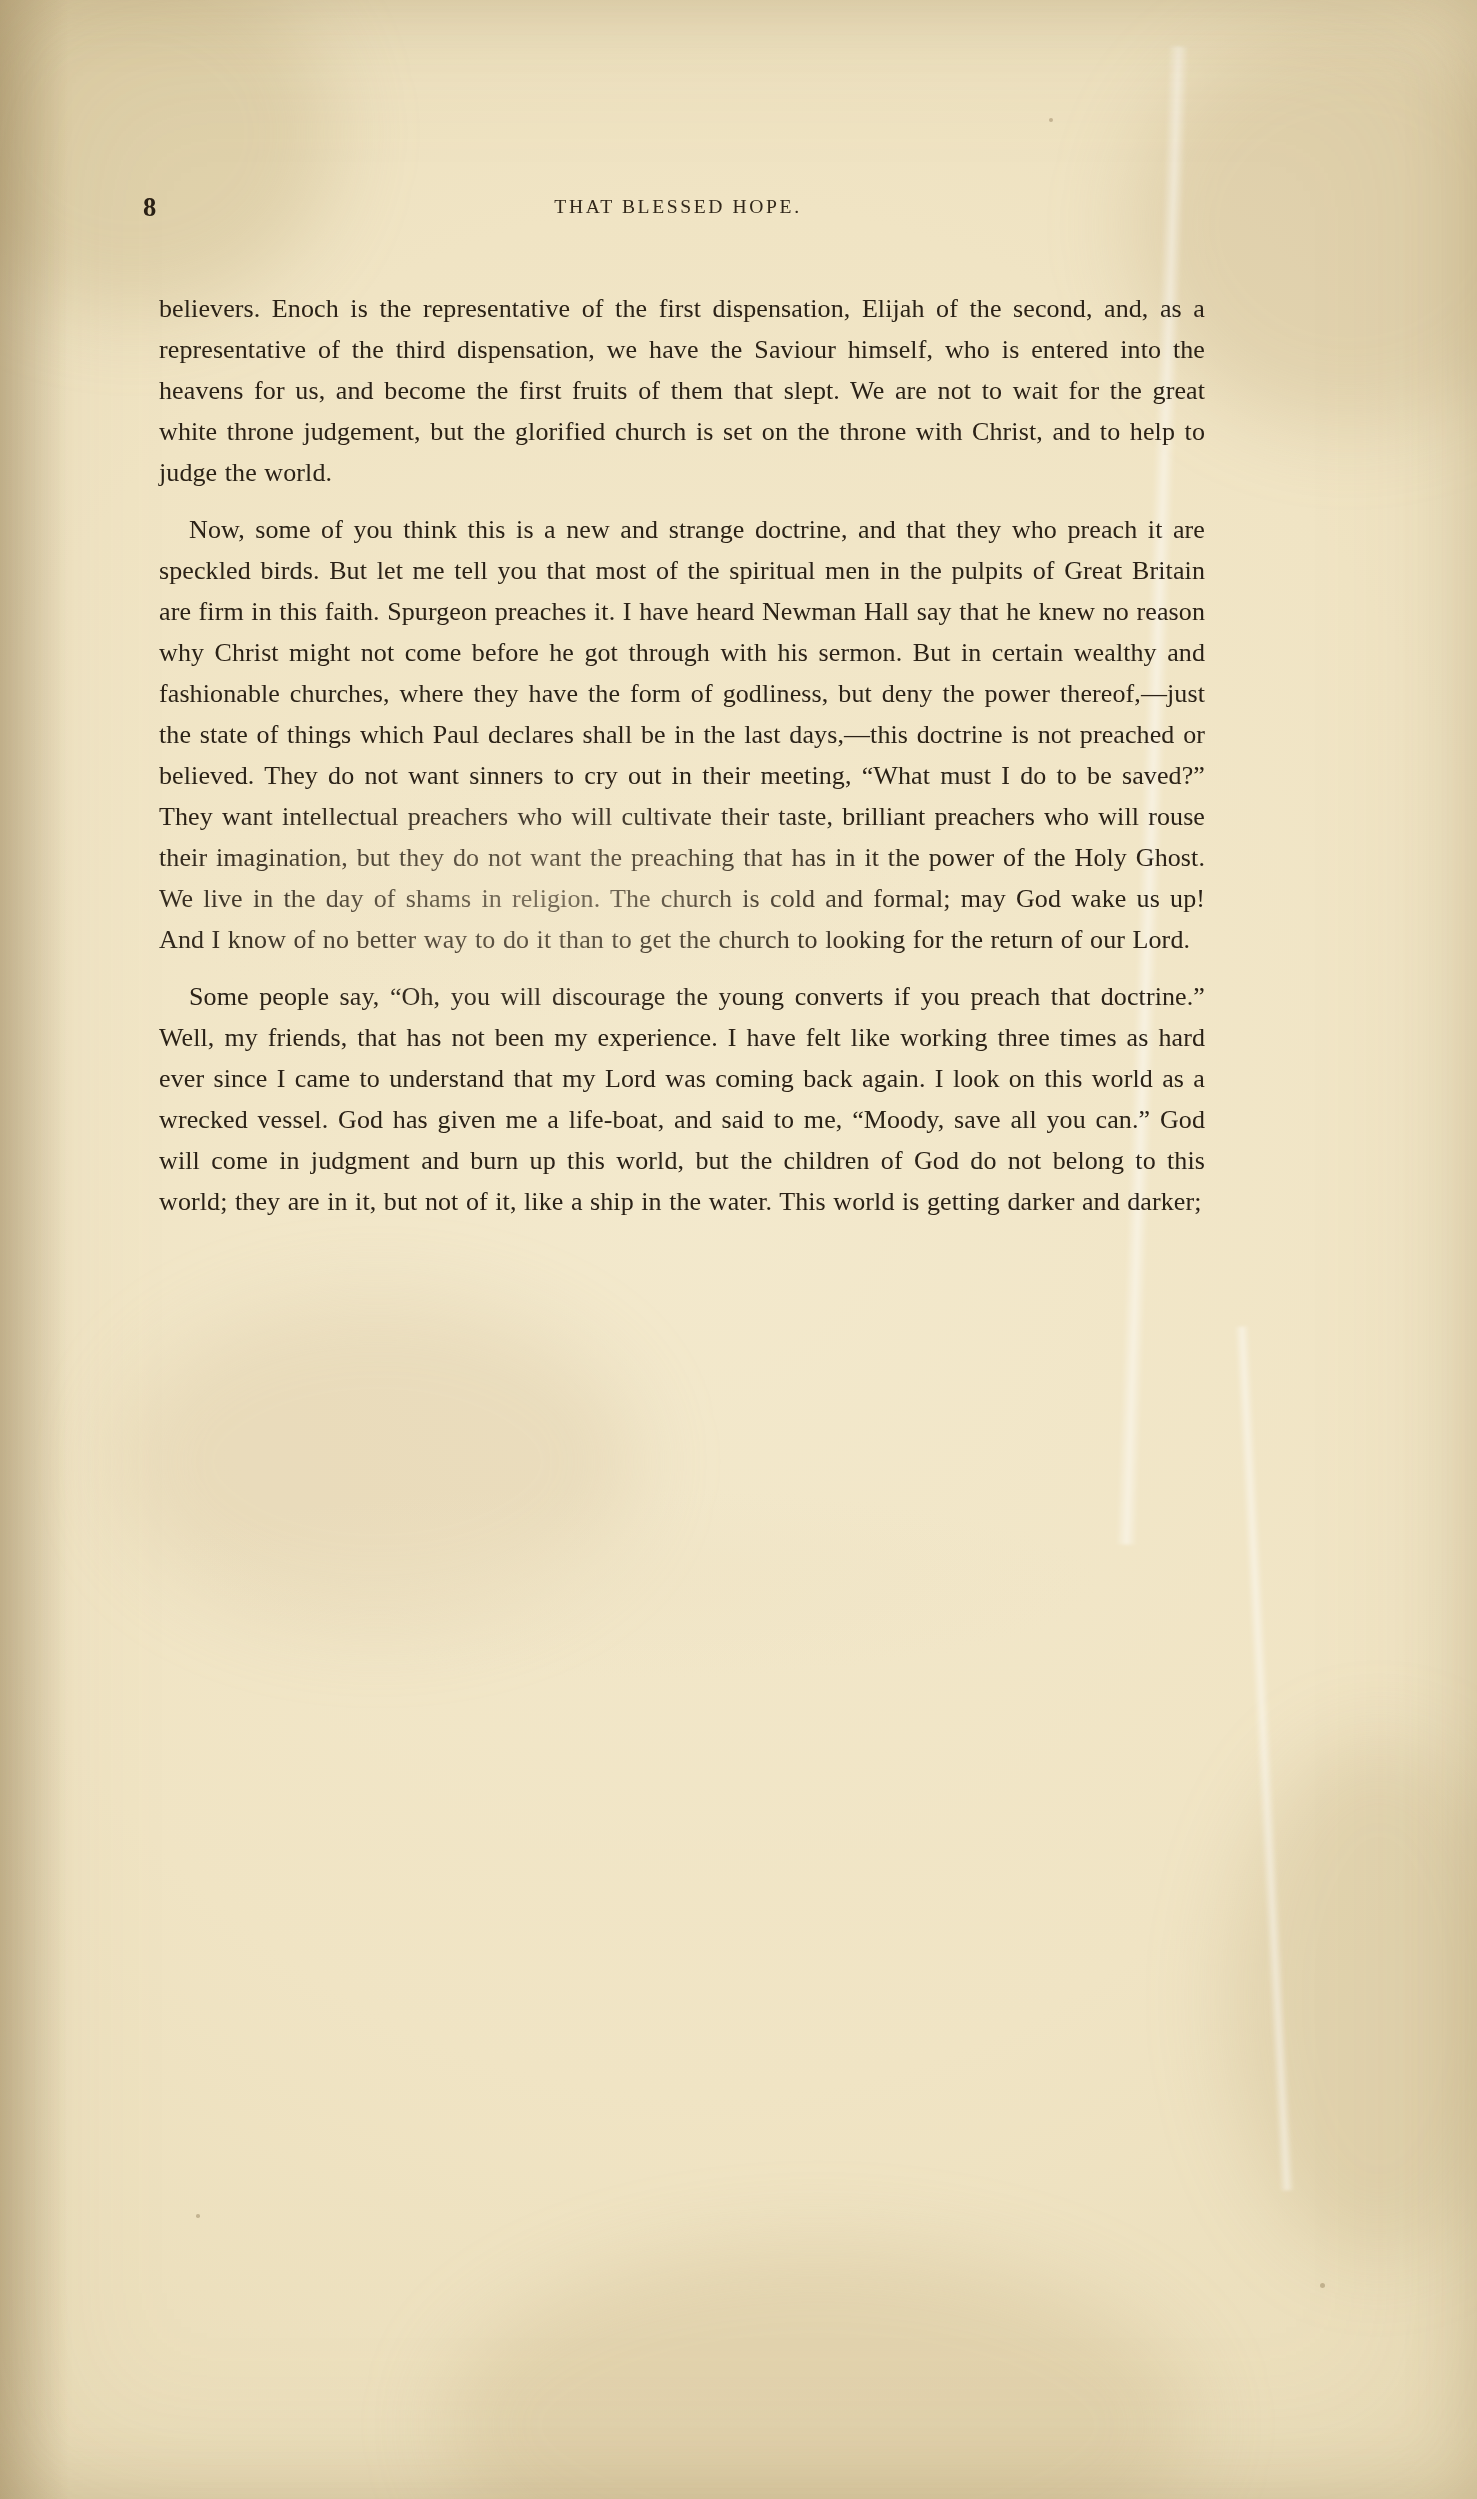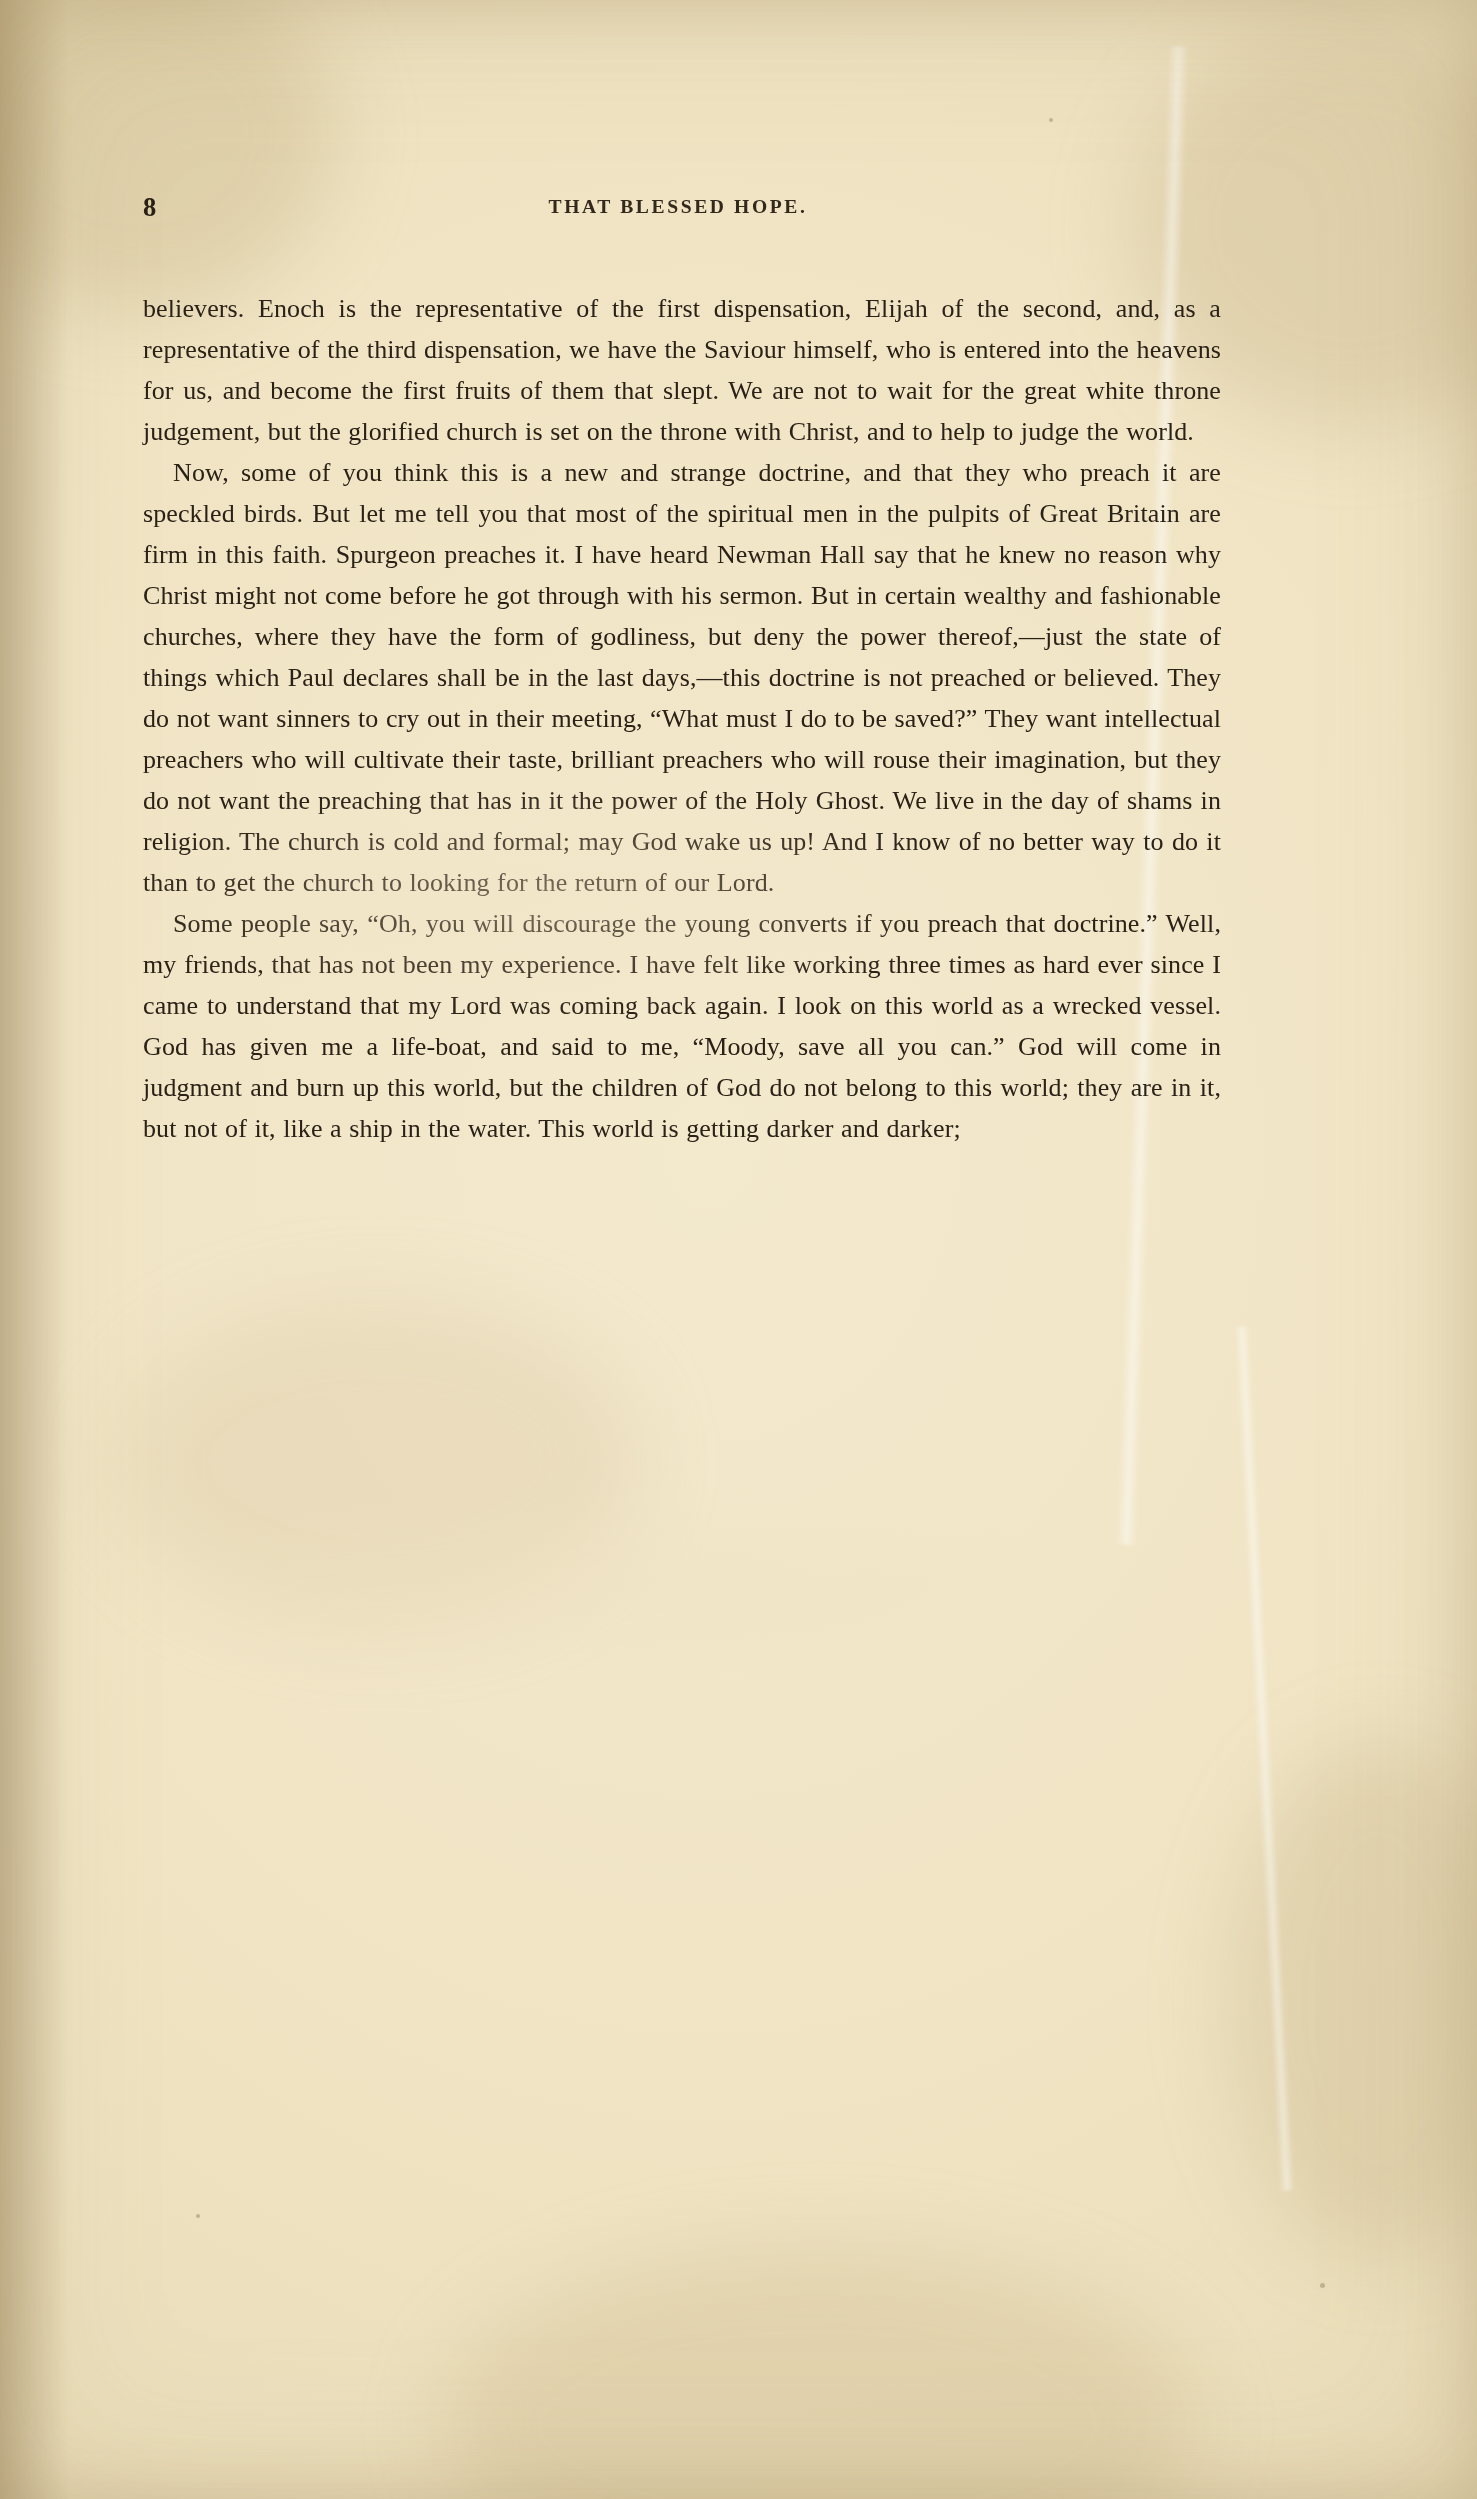--- a/index.html
+++ b/index.html
@@ -95,36 +95,36 @@
   }
   .running-head {
     position: absolute;
     left: 0;
     right: 8px;
     top: 5.8px;
     text-align: center;
     font-size: 19.6px;
     color: #32281b;
     letter-spacing: 2.6px;
-    font-weight: bold;
+    font-weight: normal;
     transform: scaleY(0.97);
   }
 
   .body-text {
     margin-top: 45px;
     font-size: 26px;
     line-height: 41px;
     color: #2b2217;
     text-align: justify;
     text-justify: inter-word;
     letter-spacing: 0.1px;
     word-spacing: 0.9px;
   }
   .body-text p {
-    margin: 0;
+    margin: 16px;
     text-indent: 0;
   }
   .body-text p.indent {
     text-indent: 30px;
   }
   
   .ink-fade {
     position: absolute;
     left: 104px;
     top: 778px;

